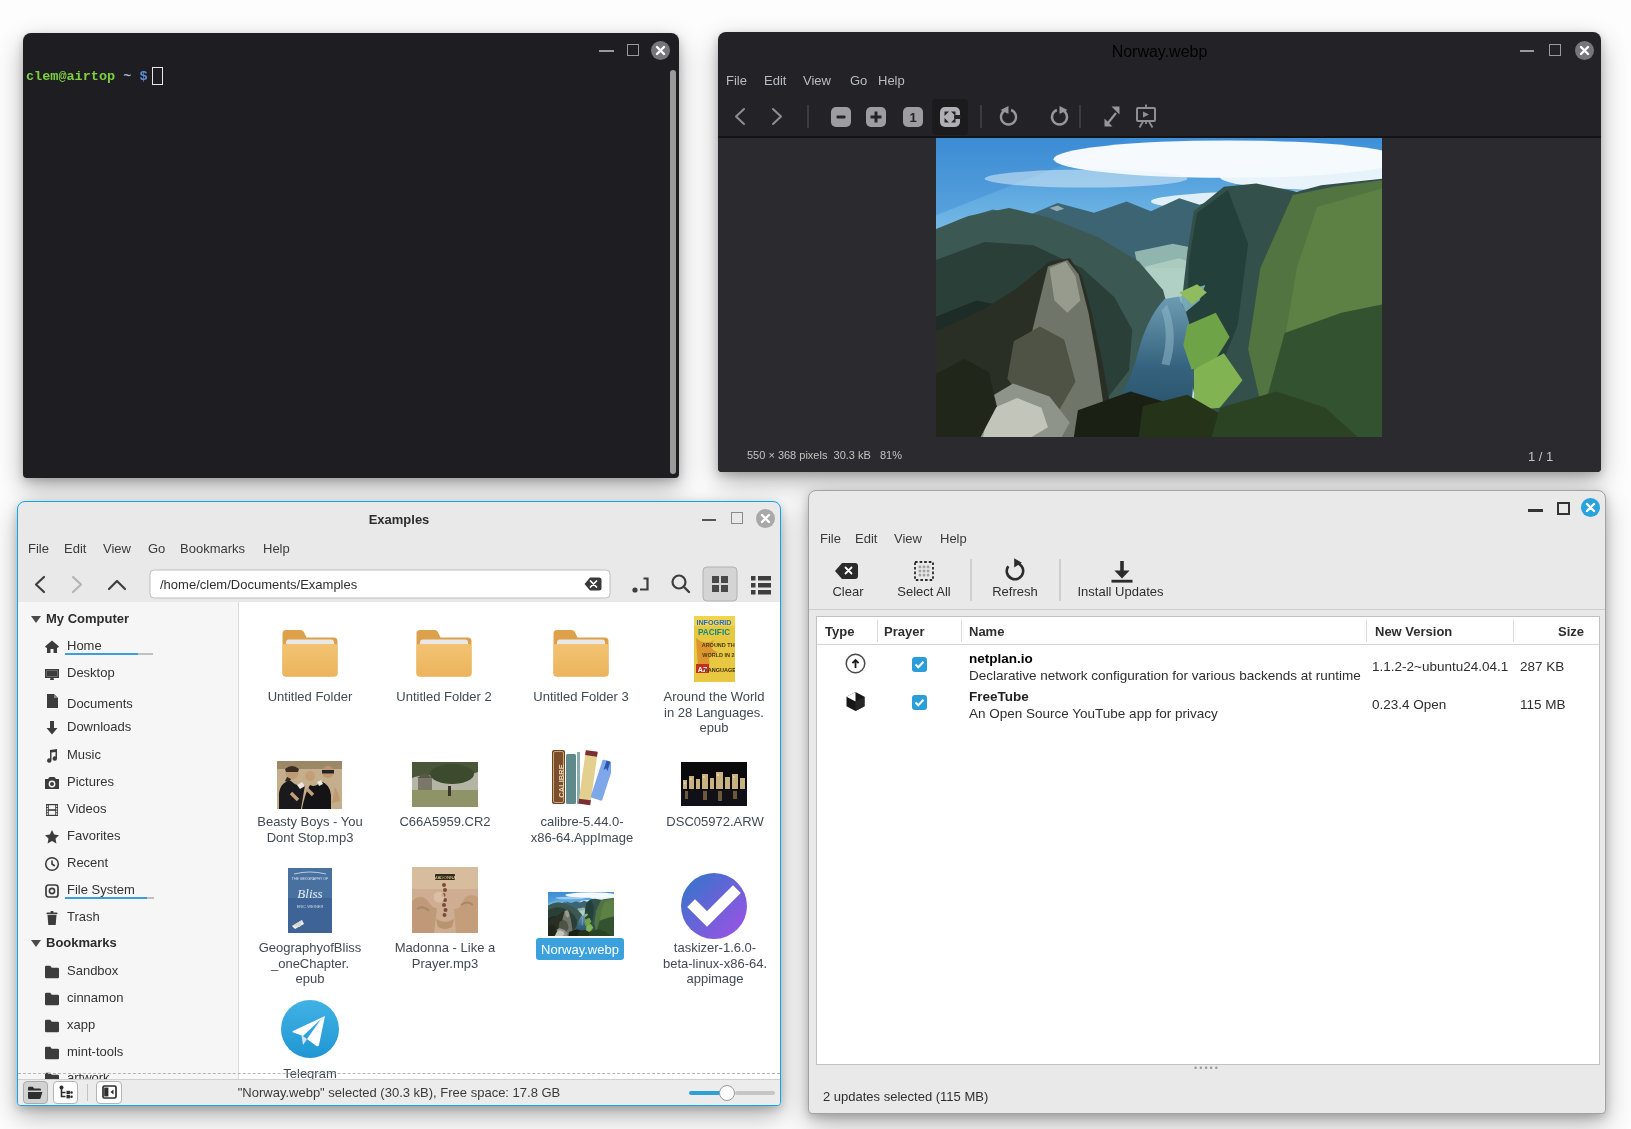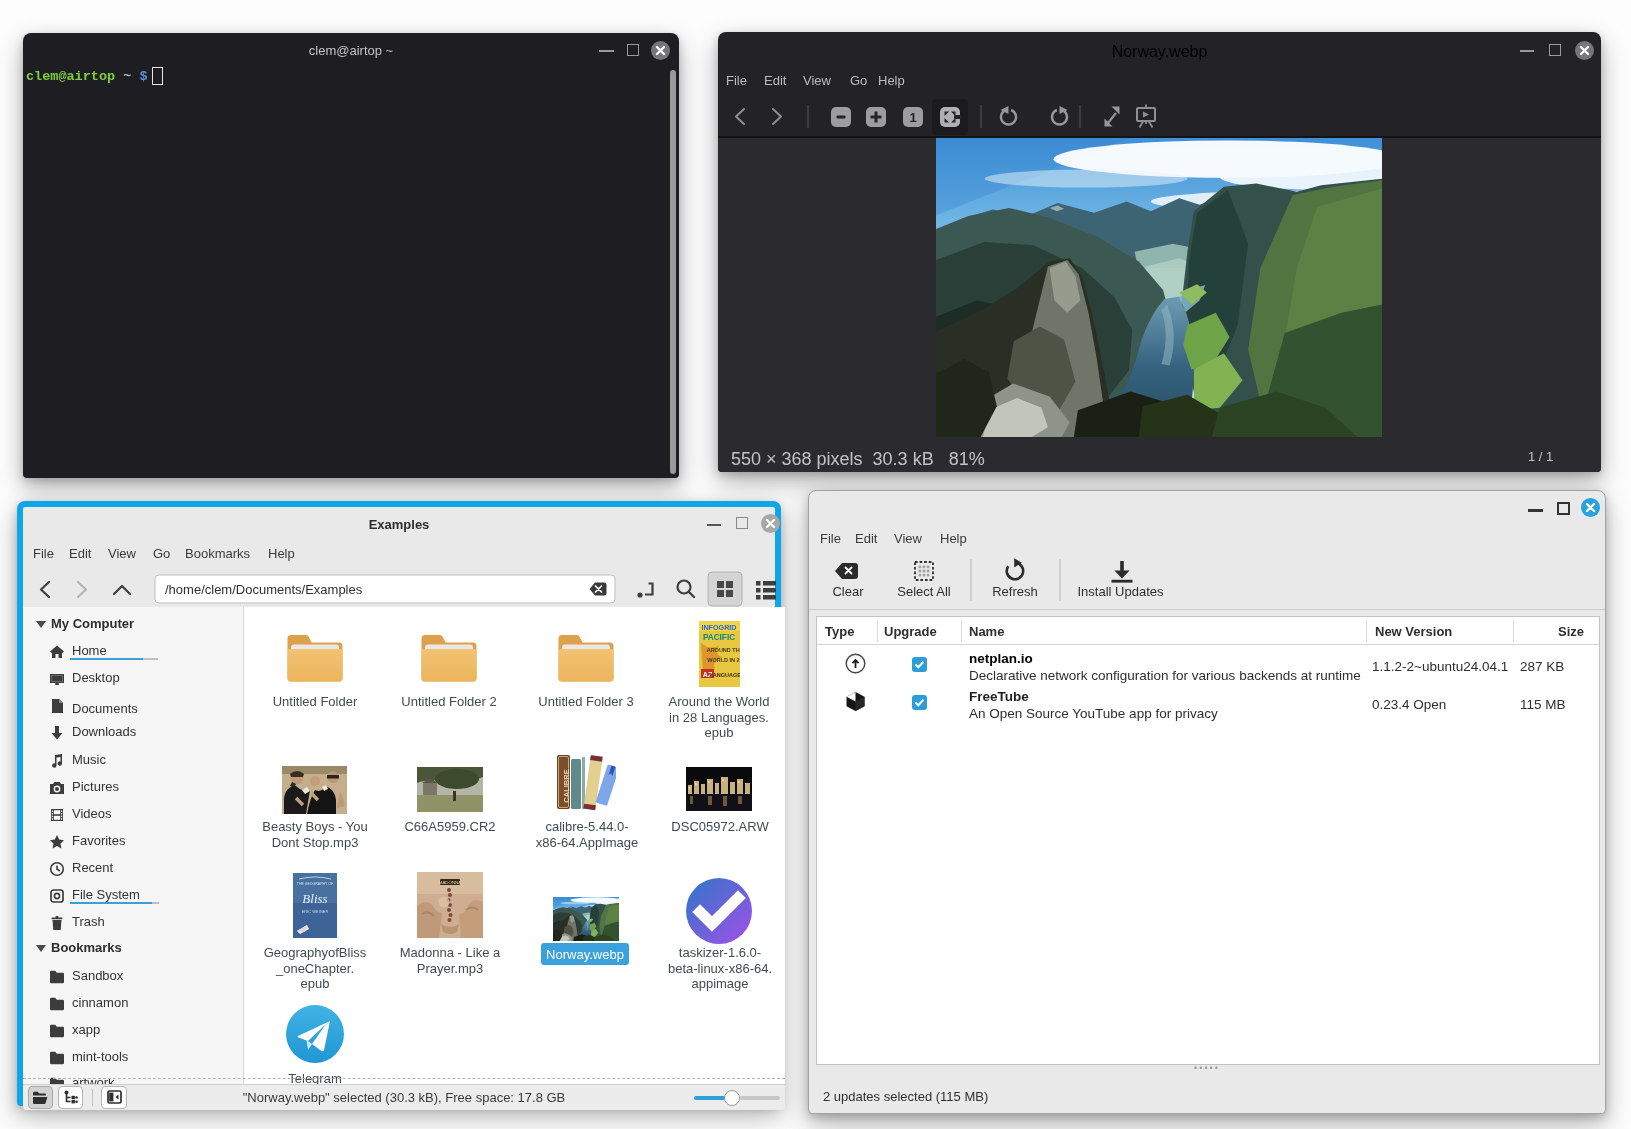--- a/index.html
+++ b/index.html
@@ -4,21 +4,21 @@
 <style>
 * { margin:0; padding:0; box-sizing:border-box; }
 html,body { width:1631px; height:1129px; background:#fdfdfd; overflow:hidden;
   font-family:"Liberation Sans", sans-serif; }
 .win { position:absolute; border-radius:8px 8px 4px 4px; }
 .shadow { box-shadow:0 10px 26px rgba(0,0,0,.30), 0 3px 9px rgba(0,0,0,.18); }
 .abs { position:absolute; }
 #term { left:23px; top:33px; width:656px; height:445px; background:#1e1e22; }
 #viewer { left:718px; top:32px; width:883px; height:440px; background:#232327; }
 #nemo { left:17px; top:501px; width:764px; height:605px; background:#e9e9e9;
-  border:6px solid #0ea5e9; }
+  border:1px solid #0ea5e9; }
 #updm { left:808px; top:490px; width:798px; height:624px; background:#e9e9e9;
   border:1px solid #a3a3a3; }
 .ltitle { position:absolute; width:100%; text-align:center; color:#2d2d2d;
   font-size:13px; font-weight:bold; }
 .menu { position:absolute; color:#3a3a3a; font-size:13px; }
 .dmenu { color:#b9bcc0; }
 svg { display:block; }
 .lab { position:absolute; text-align:center; font-size:13px; line-height:15.5px; color:#414a52; }
 .srow { position:absolute; font-size:13px; color:#333; left:44px; }
 .wbtn-close { position:absolute; width:19px; height:19px; border-radius:50%; }
@@ -97,21 +97,20 @@
           <stop offset="1" stop-color="#ecb45c"></stop>
   </linearGradient>
   <path d="M1.5 48 V8.5 Q1.5 5 5 5 L19.5 5 Q22 5 23 7.2 L25.5 12.5 H53 Q56.5 12.5 56.5 16 V48 Q56.5 51.5 53 51.5 H5 Q1.5 51.5 1.5 48 Z" fill="#dda14b"></path>
   <path d="M5 48 V17.5 Q5 14.5 8 14.5 H50 Q53 14.5 53 17.5 V48 Z" fill="#e9e8e6"></path>
   <path d="M1.5 48 V21.5 Q1.5 19 4 19 H54 Q56.5 19 56.5 21.5 V48 Q56.5 51.5 53 51.5 H5 Q1.5 51.5 1.5 48 Z" fill="url(#ffront)"></path>
 </symbol>
 </defs>
 </svg>
 
 <div id="term" class="win shadow">
-  <div class="abs dtitle" style="top:10px; width:100%; text-align:center; color:#c4c4c4; font-size:13px;">clem@airtop ~</div>
   <div class="abs" style="left:576px; top:17px; width:15px; height:2px; background:#9a9a9a;"></div>
   <div class="abs" style="left:604px; top:11px; width:12px; height:12px; border:1.5px solid #9a9a9a;"></div>
   <div class="wbtn-close" style="left:628px; top:8px; background:#77777b;">
     <svg class="x-mark" viewBox="0 0 19 19">
         <path d="M6 6 L13 13 M13 6 L6 13" stroke="#fff" stroke-width="2.4" stroke-linecap="round"></path>
       </svg>
   </div>
   <div class="abs" style="left:3px; top:36px; font-family:'Liberation Mono',monospace; font-size:13.5px; font-weight:bold;">
     <span style="color:#7ecf3e">clem@airtop</span><span style="color:#a9b7c6"> ~ </span><span style="color:#5c8fd6">$</span>
   </div>
@@ -174,21 +173,21 @@
       <rect x="419" y="10" width="18" height="13" rx="1"></rect>
       <path d="M428 6.5 v3 M428 23 v3 M421.5 29.5 l3.5 -6 M434.5 29.5 l-3.5 -6" stroke-width="1.8"></path>
       <path d="M425 13.5 l6 3 -6 3 Z" fill="#8f8f93" stroke="none"></path>
     </g>
   </svg>
   <div class="abs" style="left:0; top:104px; width:883px; height:1.5px; background:#141416;"></div>
   <div class="abs" style="left:0; top:105.5px; width:883px; height:334.5px; background:#2b2b2f; border-radius:0 0 4px 4px;">
     <svg style="position:absolute; left:218px; top:0;" width="446" height="299">
         <use href="#norway"></use>
       </svg>
-    <div class="abs" style="left:13px; top:311px; color:#c3c3c3; font-size:18px;">550 × 368 pixels&nbsp; 30.3 kB&nbsp;&nbsp; 81%</div>
+    <div class="abs" style="left:29px; top:311px; color:#c3c3c3; font-size:11px;">550 × 368 pixels&nbsp; 30.3 kB&nbsp;&nbsp; 81%</div>
     <div class="abs" style="left:810px; top:311px; color:#c3c3c3; font-size:13px;">1 / 1</div>
   </div>
 </div>
 
 <div id="nemo" class="win shadow">
   <div class="ltitle" style="top:10px;">Examples</div>
   <div class="abs" style="left:684px; top:17px; width:14px; height:2px; background:#555;"></div>
   <div class="abs" style="left:713px; top:10px; width:12px; height:12px; border:1.5px solid #8a8a8a;"></div>
   <div class="wbtn-close" style="left:738px; top:7px; background:#a8a8a8;">
     <svg class="x-mark" viewBox="0 0 19 19">
@@ -563,21 +562,21 @@
   </div>
   <div class="abs" style="left:0; top:118px; width:796px; height:1px; background:#cdcdcd;"></div>
   <div class="abs" style="left:7px; top:125px; width:784px; height:449px; background:#fff; border:1px solid #c2c2c2;">
     <div id="utable" class="abs" style="left:0; top:0; width:100%; height:100%;">
       <div class="abs" style="left:0; top:0; width:782px; height:28px; border-bottom:1px solid #d4d4d4;"></div>
       <div class="abs" style="left:60px; top:3px; width:1px; height:22px; background:#dcdcdc;"></div>
       <div class="abs" style="left:144px; top:3px; width:1px; height:22px; background:#dcdcdc;"></div>
       <div class="abs" style="left:549px; top:3px; width:1px; height:22px; background:#dcdcdc;"></div>
       <div class="abs" style="left:696px; top:3px; width:1px; height:22px; background:#dcdcdc;"></div>
       <div class="abs" style="left:8px; top:7px; font-size:13px; font-weight:bold; color:#2e2e2e;">Type</div>
-      <div class="abs" style="left:67px; top:7px; font-size:13px; font-weight:bold; color:#2e2e2e;">Upgrade</div>
+      <div class="abs" style="left:67px; top:7px; font-size:13px; font-weight:bold; color:#2e2e2e;">Prayer</div>
       <div class="abs" style="left:152px; top:7px; font-size:13px; font-weight:bold; color:#2e2e2e;">Name</div>
       <div class="abs" style="left:558px; top:7px; font-size:13px; font-weight:bold; color:#2e2e2e;">New Version</div>
       <div class="abs" style="left:705px; top:7px; font-size:13px; font-weight:bold; color:#2e2e2e;margin-left:36px;">Size</div>
 
       <svg class="abs" style="left:28px; top:36px;" width="21" height="21" viewBox="0 0 21 21">
         <circle cx="10.5" cy="10.5" r="9.3" fill="none" stroke="#4a4a4a" stroke-width="1.5"></circle>
         <path d="M10.5 15 V7.5 M7.4 10.2 l3.1 -3.1 3.1 3.1" stroke="#1a1a1a" stroke-width="1.8" fill="none"></path>
       </svg>
       <div class="abs" style="left:95px; top:40px; width:15px; height:15px; background:#2b9ed9; border-radius:3px;">
         <svg width="15" height="15" viewBox="0 0 15 15">

